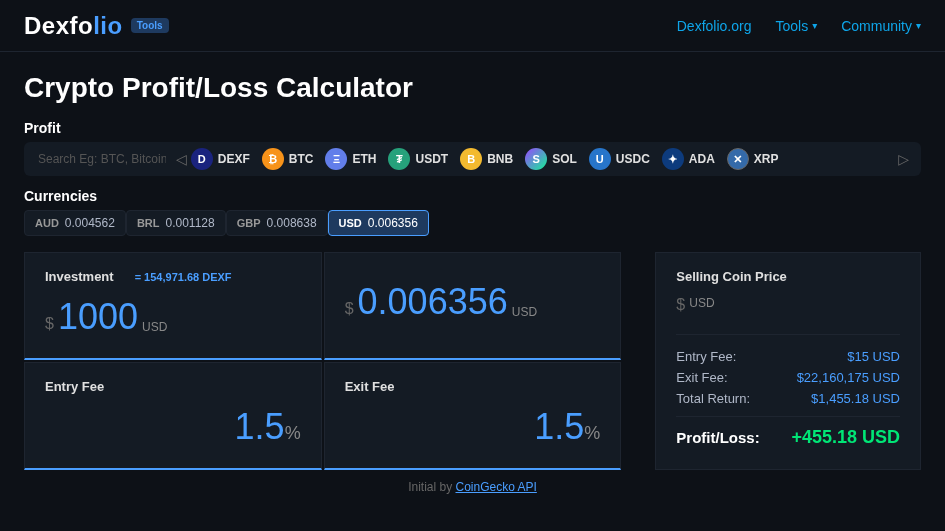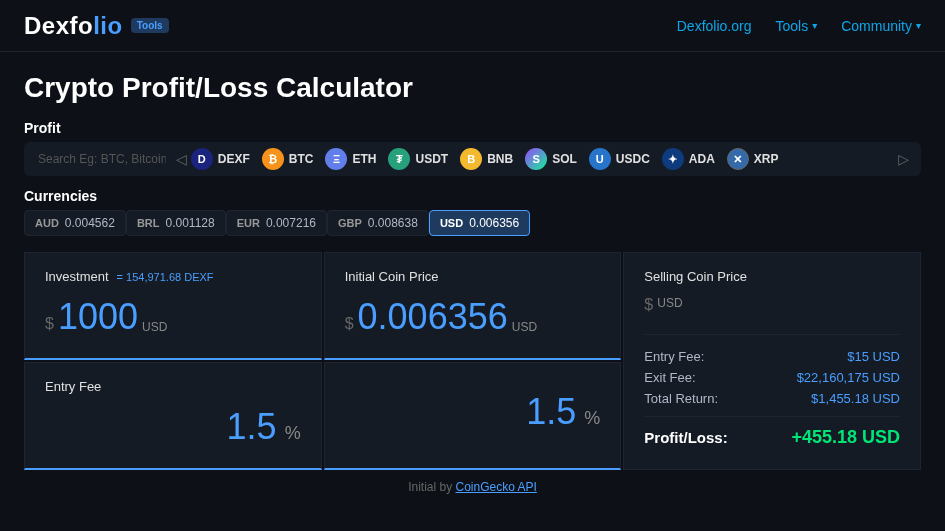--- a/index.html
+++ b/index.html
@@ -187,26 +187,26 @@
     .calc-card {
       background: #141b24;
       border: 1px solid #1e2530;
       padding: 16px 20px 20px;
     }
 
     .calc-card.span-row { grid-column: 3; grid-row: 1 / 3; }
 
     .card-label {
       font-size: 13px;
-      font-weight: 400;
+      font-weight: 700;
       color: #e0e0e0;
       margin-bottom: 4px;
       display: flex;
       align-items: center;
-      gap: 8px;
+      gap: 21px;
     }
 
     .card-sublabel {
       font-size: 11px;
       color: #4a9eff;
     }
 
     .card-value-row {
       display: flex;
       align-items: baseline;
@@ -229,21 +229,21 @@
       font-size: 12px;
       color: #888;
       align-self: flex-end;
       padding-bottom: 4px;
     }
 
     .card-percent-row {
       display: flex;
       align-items: baseline;
       justify-content: flex-end;
-      gap: 8px;
+      gap: 0;
       margin-top: 12px;
     }
 
     .percent-value {
       font-size: 36px;
       font-weight: 300;
       color: #4a9eff;
       text-align: right;
     }
 
@@ -386,24 +386,20 @@
   <div class="currencies-row">
     <div class="currency-item">
       <span class="currency-code">AUD</span>
       <span class="currency-value">0.004562</span>
     </div>
     <div class="currency-item">
       <span class="currency-code">BRL</span>
       <span class="currency-value">0.001128</span>
     </div>
     <div class="currency-item">
-      <span class="currency-code">EUR</span>
-      <span class="currency-value">0.007216</span>
-    </div>
-    <div class="currency-item">
       <span class="currency-code">GBP</span>
       <span class="currency-value">0.008638</span>
     </div>
     <div class="currency-item active">
       <span class="currency-code">USD</span>
       <span class="currency-value">0.006356</span>
     </div>
   </div>
 
   <div class="calc-grid">
@@ -414,29 +410,28 @@
         <span class="card-sublabel">= 154,971.68 DEXF</span>
       </div>
       <div class="card-value-row">
         <span class="dollar-sign">$</span>
         <span class="card-value">1000</span>
         <span class="card-unit">USD</span>
       </div>
     </div>
 
     <div class="calc-card border-bottom-blue">
-      <div class="card-label">Initial Coin Price</div>
       <div class="card-value-row">
         <span class="dollar-sign">$</span>
         <span class="card-value">0.006356</span>
         <span class="card-unit">USD</span>
       </div>
     </div>
 
-    <div class="calc-card span-row" style="grid-column:3; grid-row:1/3;">
+    <div class="calc-card span-row" style="grid-column:3; grid-row:1/3;margin-left:32px;">
       <div class="card-label">Selling Coin Price</div>
       <div class="card-value-row">
         <span class="dollar-sign">$</span>
         <span class="card-unit">USD</span>
       </div>
       <div style="border-top: 1px solid #1e2530; margin-top: 20px; padding-top: 14px;">
         <div class="result-row">
           <span class="result-label">Entry Fee:</span>
           <span class="result-value">$15 USD</span>
         </div>
@@ -457,20 +452,21 @@
 
     <div class="calc-card border-bottom-blue">
       <div class="card-label">Entry Fee</div>
       <div class="card-percent-row">
         <span class="percent-value">1.5</span>
         <span class="percent-sign">%</span>
       </div>
     </div>
 
     <div class="calc-card border-bottom-blue">
+      <div class="card-label">Exit Fee</div>
       <div class="card-percent-row">
         <span class="percent-value">1.5</span>
         <span class="percent-sign">%</span>
       </div>
     </div>
 
   </div>
 
   <div class="footer">
     <span>Initial by </span><a href="#">CoinGecko API</a>

